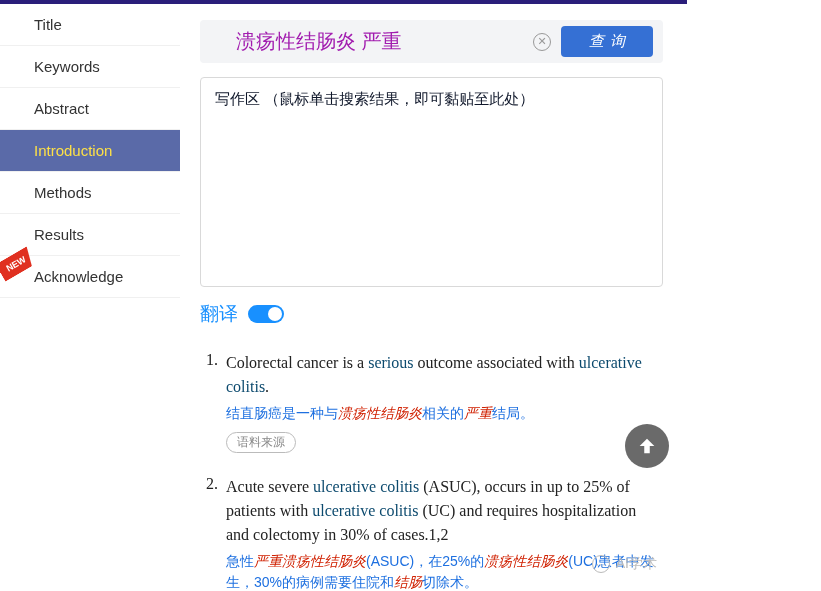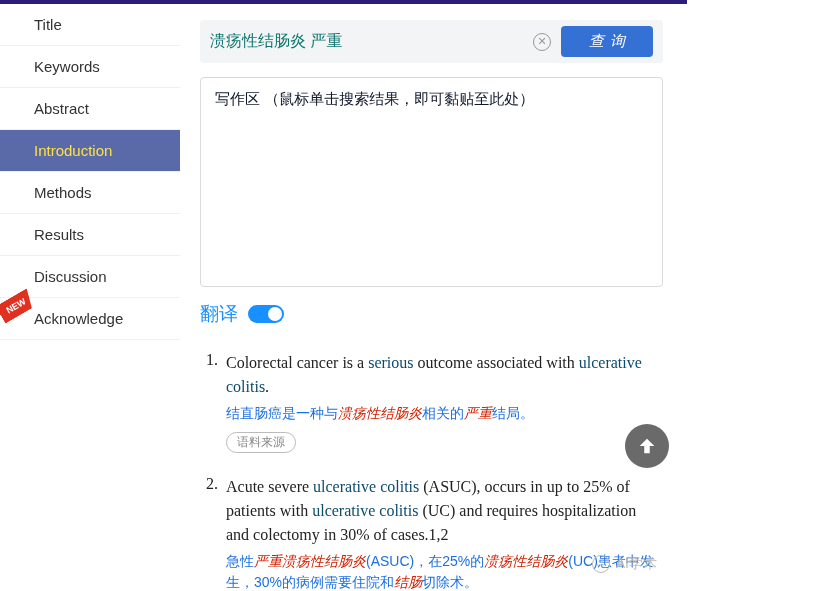--- a/index.html
+++ b/index.html
@@ -4,21 +4,21 @@
 <style>
 * { box-sizing: border-box; margin: 0; padding: 0; }
 body { font-family: "Segoe UI", Arial, sans-serif; font-size: 14px; color: #333; background: #fff; }
 .app { display: flex; width: 687px; height: 591px; border-top: 4px solid #2a1e7a; position: relative; overflow: hidden; }
 .sidebar { width: 180px; background: #fff; }
 .nav-item { padding: 12px 18px 12px 34px; font-size: 15px; color: #333; cursor: pointer; border-bottom: 1px solid #f0f0f0; position: relative; }
 .nav-item.active { background: #5a6aa8; color: #fde047; }
 .new-badge { position: absolute; left: -2px; top: -2px; width: 36px; height: 20px; background: #e03020; color: #fff; font-size: 9px; font-weight: bold; display: flex; align-items: center; justify-content: center; transform: rotate(-30deg); clip-path: polygon(0 0, 100% 0, 85% 100%, 0 100%); }
 .main { flex: 1; padding: 16px 24px 16px 20px; display: flex; flex-direction: column; }
 .search-bar { display: flex; align-items: center; gap: 10px; background: #f3f4f6; border-radius: 4px; padding: 6px 10px; }
-.search-input { flex: 1; border: none; background: transparent; font-size: 16px; outline: none; color: #0f766e; font-family: inherit; }
+.search-input { flex: 1; border: none; background: transparent; font-size: 20px; outline: none; color: #a21caf; font-family: inherit; margin-left: 26px; }
 .clear-icon { width: 18px; height: 18px; border: 1px solid #999; border-radius: 50%; display: flex; align-items: center; justify-content: center; color: #999; font-size: 11px; cursor: pointer; }
 .search-btn { background: #3570d4; color: #fff; border: none; border-radius: 4px; padding: 6px 22px; font-size: 15px; cursor: pointer; letter-spacing: 6px; text-indent: 6px; font-style: italic; }
 .textarea-box { margin-top: 14px; border: 1px solid #d9d9d9; border-radius: 4px; min-height: 210px; padding: 12px 14px; color: #0f172a; font-size: 15px; }
 .translate-row { display: flex; align-items: center; gap: 10px; margin-top: 14px; }
 .translate-label { color: #1890ff; font-size: 19px; }
 .toggle { width: 36px; height: 18px; background: #1890ff; border-radius: 9px; position: relative; cursor: pointer; }
 .toggle::after { content: ""; position: absolute; right: 2px; top: 2px; width: 14px; height: 14px; background: #fff; border-radius: 50%; }
 .results { margin-top: 24px; font-family: Georgia, "Times New Roman", serif; font-size: 16px; color: #222; }
 .result-item { display: flex; margin-bottom: 22px; }
 .result-num { width: 26px; text-align: right; padding-right: 8px; }
@@ -38,21 +38,20 @@
 
 <div class="app">
 
   <div class="sidebar">
     <div class="nav-item">Title</div>
     <div class="nav-item">Keywords</div>
     <div class="nav-item">Abstract</div>
     <div class="nav-item active">Introduction</div>
     <div class="nav-item">Methods</div>
     <div class="nav-item">Results</div>
-    <div class="nav-item">Discussion</div>
     <div class="nav-item">
       <span class="new-badge">NEW</span>
       <span>Acknowledge</span>
     </div>
   </div>
 
   <div class="main">
     <div class="search-bar">
       <input class="search-input" value="溃疡性结肠炎 严重" style="">
       <span class="clear-icon">✕</span>

